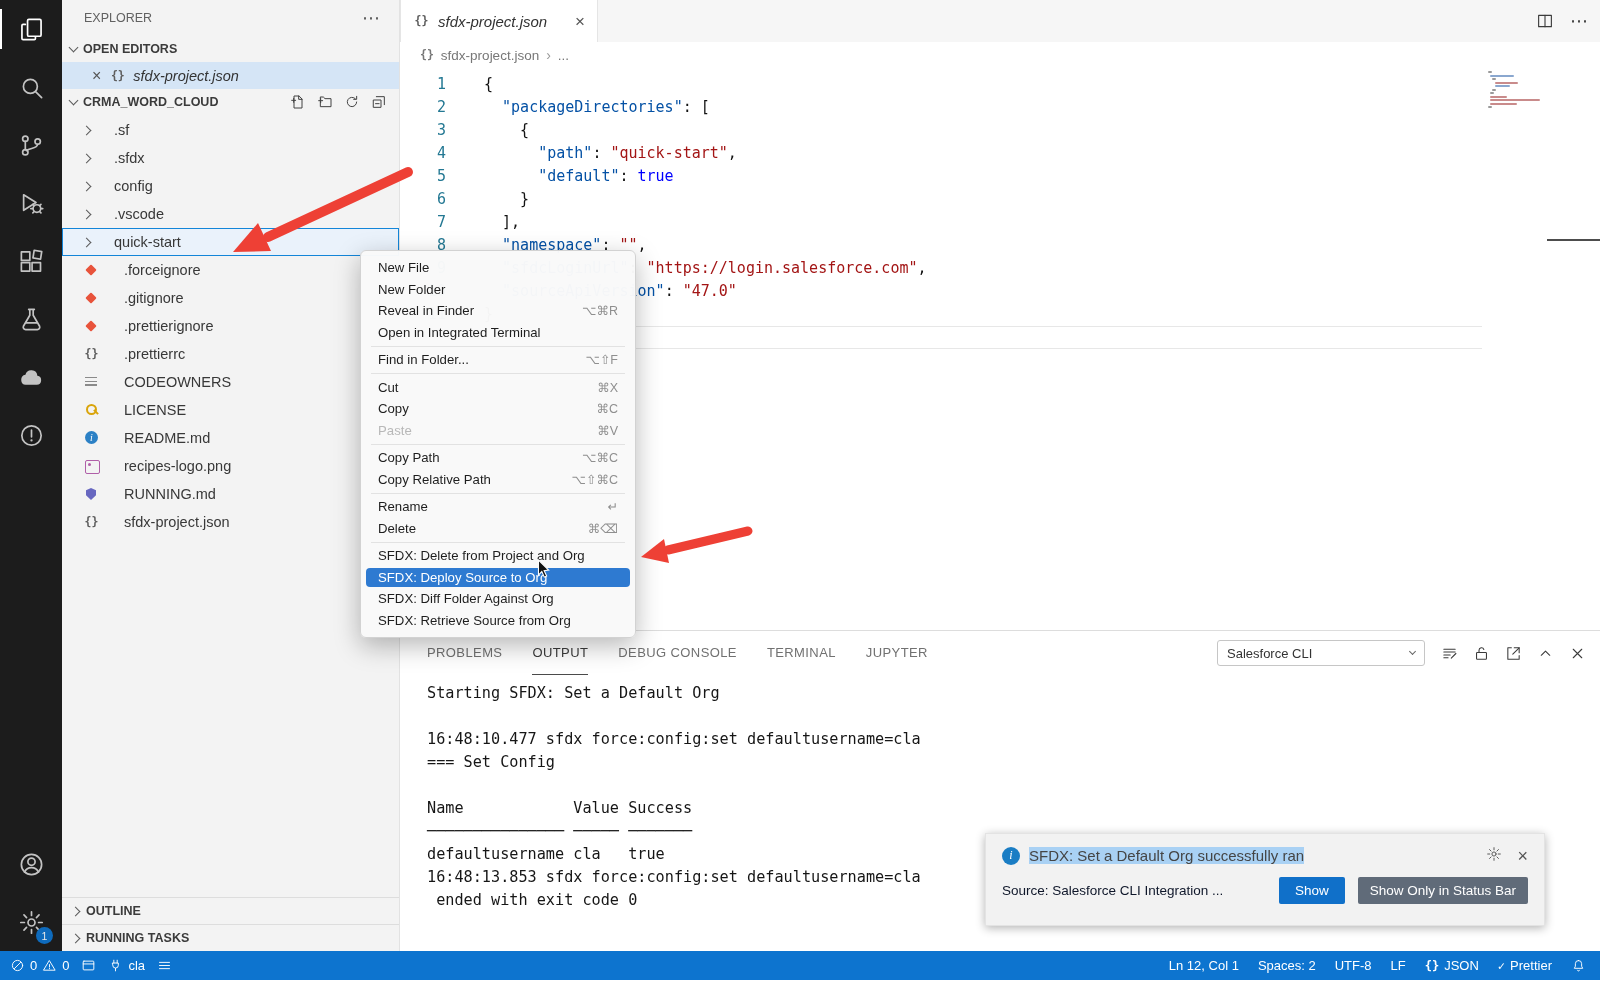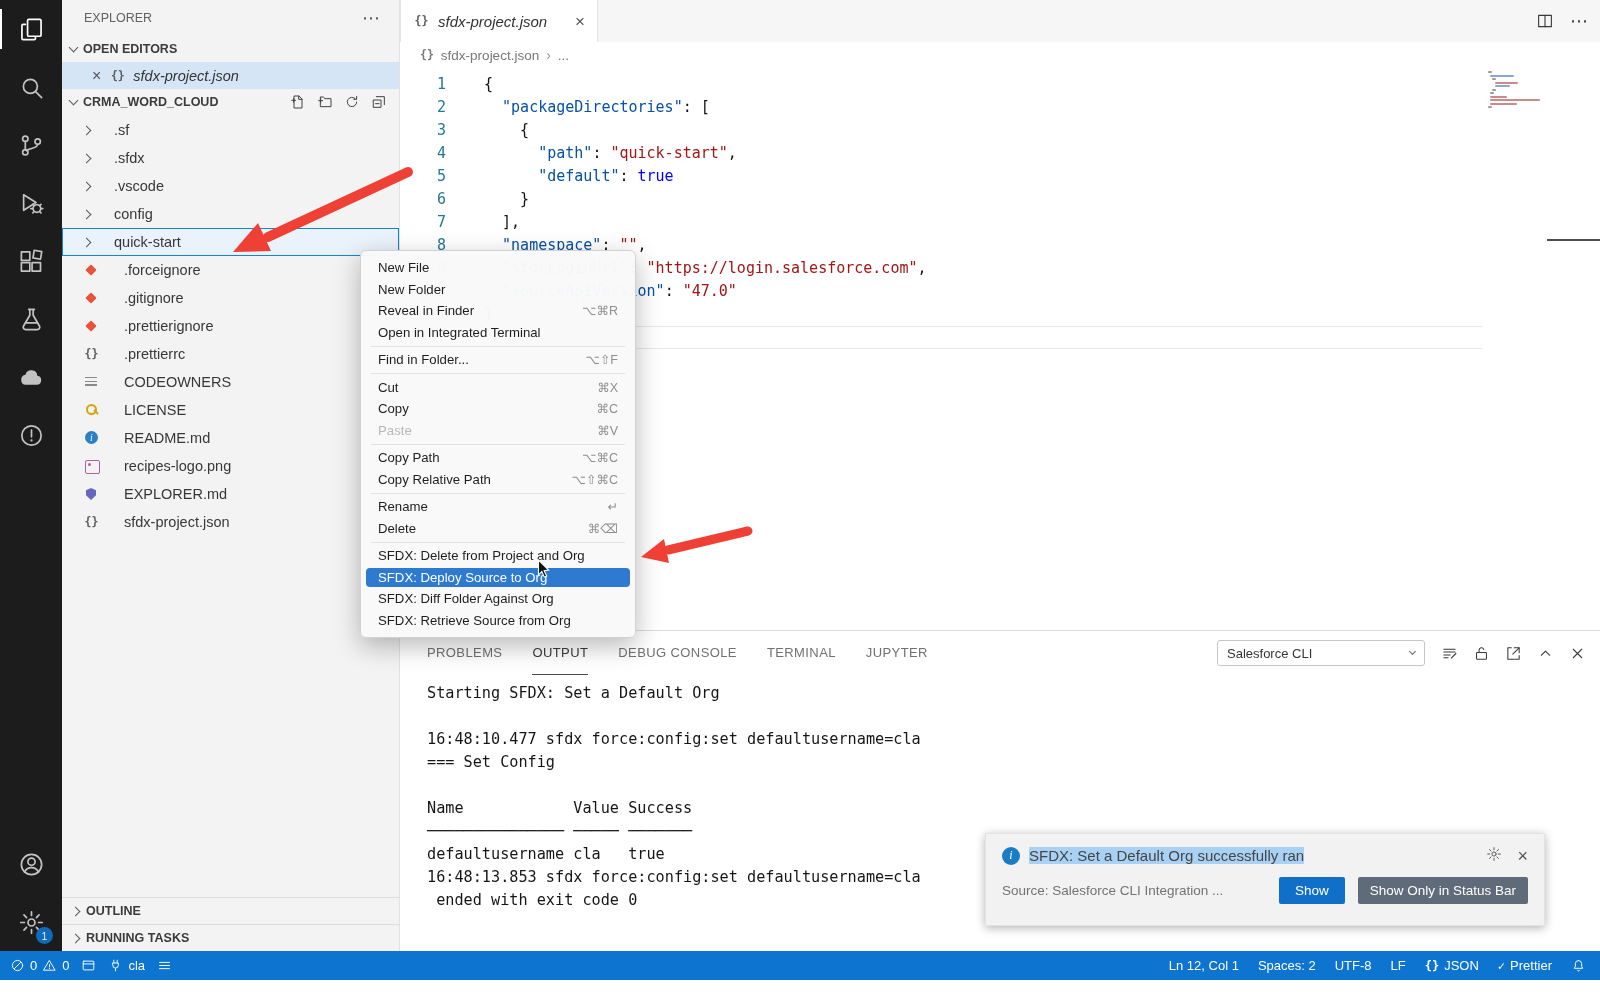--- a/index.html
+++ b/index.html
@@ -91,21 +91,21 @@
 
   
   .notif{position:absolute;left:985px;top:833px;width:560px;height:93px;background:#f2f2f2;border:1px solid #e3e3e3;box-shadow:0 2px 9px rgba(0,0,0,.3);z-index:25}
   .notif-row1{display:flex;align-items:center;gap:9px;padding:12px 16px 0 16px;font-size:15px;color:#454545}
   .notif-info{width:18px;height:18px;border-radius:50%;background:#1a7dc4;color:#fff;font-family:"Liberation Serif",serif;font-style:italic;font-size:12px;display:flex;align-items:center;justify-content:center;flex:none}
   .notif-title .hl{background:#a9d1f4}
   .notif-ctl{margin-left:auto;display:flex;align-items:center;gap:15px;color:#5a5a5a}
   .notif-ctl svg{width:16px;height:16px}
   .notif-x{font-size:18px;line-height:1;color:#555}
   .notif-row2{display:flex;align-items:center;gap:13px;padding:12px 16px 0 16px}
-  .notif-src{color:#737373;font-size:13.5px;flex:1;white-space:nowrap;overflow:hidden}
+  .notif-src{color:#0f172a;font-size:13.5px;flex:1;white-space:nowrap;overflow:hidden}
   .btn-primary{background:#1070c9;color:#fff;font-size:13.5px;padding:6px 16px;border-radius:2px;white-space:nowrap}
   .btn-secondary{background:#606b79;color:#fff;font-size:13.5px;padding:6px 12px;border-radius:2px;white-space:nowrap}
 
   
   .statusbar{position:absolute;left:0;right:0;bottom:20px;height:29px;background:#0d74cf;color:#fff;display:flex;align-items:center;font-size:13px;padding:0 10px;z-index:30}
   .sb-left{display:flex;align-items:center;gap:12px}
   .sb-right{margin-left:auto;display:flex;align-items:center;gap:19px;padding-right:4px}
   .sbi{display:flex;align-items:center;gap:5px;white-space:nowrap}
   .statusbar svg{width:15px;height:15px}
   .sb-glyph{font-size:12px;font-family:"DejaVu Sans Mono",monospace;font-weight:bold}
@@ -263,25 +263,25 @@
         <div class="trow">
           <span class="chev right"></span>
           <span class="tlabel">.sf</span>
         </div>
         <div class="trow">
           <span class="chev right"></span>
           <span class="tlabel">.sfdx</span>
         </div>
         <div class="trow">
           <span class="chev right"></span>
+          <span class="tlabel">config</span>
+        </div>
+        <div class="trow">
+          <span class="chev right"></span>
           <span class="tlabel">.vscode</span>
-        </div>
-        <div class="trow">
-          <span class="chev right"></span>
-          <span class="tlabel">config</span>
         </div>
         <div class="trow focused">
           <span class="chev right"></span>
           <span class="tlabel">quick-start</span>
         </div>
         <div class="trow">
           <span class="fic fic-git"></span>
           <span class="tlabel">.forceignore</span>
         </div>
         <div class="trow">
@@ -307,21 +307,21 @@
         <div class="trow">
           <span class="fic fic-info"></span>
           <span class="tlabel">README.md</span>
         </div>
         <div class="trow">
           <span class="fic fic-image"></span>
           <span class="tlabel">recipes-logo.png</span>
         </div>
         <div class="trow">
           <span class="fic fic-shield"></span>
-          <span class="tlabel">EXPLORER.md</span>
+          <span class="tlabel">RUNNING.md</span>
         </div>
         <div class="trow">
           <span class="fic fic-braces">{}</span>
           <span class="tlabel">sfdx-project.json</span>
         </div>
       </div>
     <div class="sb-bottom">
       <div class="sb-sec">
           <span class="chev right"></span>
           <span>OUTLINE</span>

